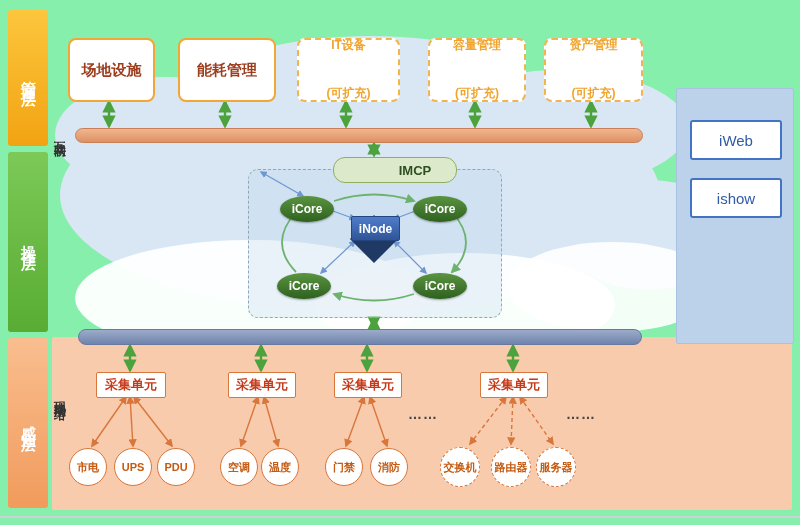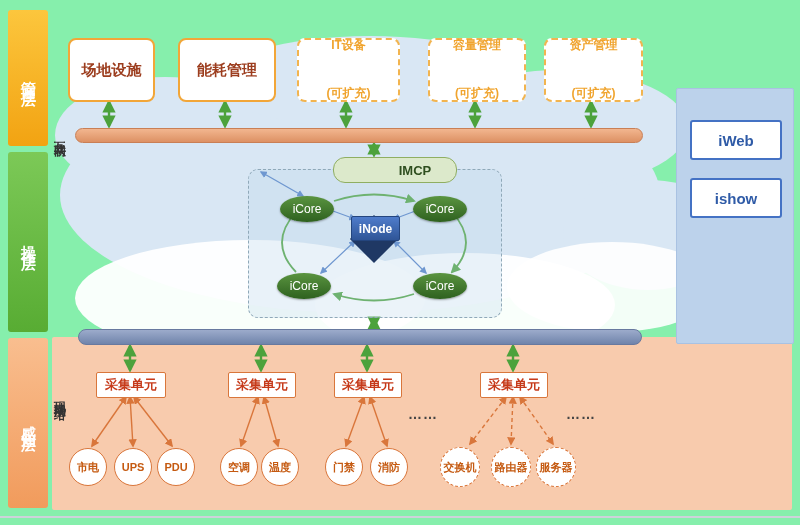--- a/index.html
+++ b/index.html
@@ -29,26 +29,26 @@
   .tbox.dashed{border:2px dashed #F2B44F;color:#F0A42E;font-weight:bold;font-size:12px;gap:32px;}
 
   
   .bus{position:absolute;z-index:4;border-radius:8px;}
   .bus-top{left:75px;top:128px;width:566px;height:13px;background:linear-gradient(180deg,#F2B68F,#DD9164);border:1px solid #C97F55;}
   .bus-bottom{left:78px;top:329px;width:562px;height:14px;background:linear-gradient(180deg,#9CABCB,#7084AB);border:1px solid #68799F;}
 
   
   .core-frame{position:absolute;left:248px;top:169px;width:252px;height:147px;border:1.5px dashed #8FA8B8;border-radius:10px;background:rgba(190,215,235,0.30);z-index:4;}
   .imcp{position:absolute;left:333px;top:157px;width:82px;height:24px;border-radius:12px;background:#DCE9CB;border:1.5px solid #8FAE62;color:#2E4E1F;font-weight:bold;font-size:13px;display:flex;align-items:center;justify-content:center;z-index:6;padding-left:40px;}
-  .icore{position:absolute;width:54px;height:26px;border-radius:50%;background:linear-gradient(180deg,#5A9440,#2E611F);color:#fff;font-weight:normal;font-size:12px;display:flex;align-items:center;justify-content:center;z-index:5;box-shadow:0 1px 2px rgba(0,0,0,.35);}
+  .icore{position:absolute;width:54px;height:26px;border-radius:50%;background:linear-gradient(180deg,#5A9440,#2E611F);color:#fff;font-weight:bold;font-size:12px;display:flex;align-items:center;justify-content:center;z-index:5;box-shadow:0 1px 2px rgba(0,0,0,.35);}
   .inode-cube{position:absolute;left:357px;top:222px;width:34px;height:34px;background:#1F3864;transform:rotate(45deg);z-index:5;}
   .inode-label{position:absolute;left:351px;top:216px;width:47px;height:23px;background:linear-gradient(180deg,#4F7CCB,#2F5597);border:1px solid #24457E;border-radius:2px;color:#fff;font-weight:bold;font-size:12px;display:flex;align-items:center;justify-content:center;z-index:6;}
 
   
-  .app{position:absolute;left:690px;width:88px;height:36px;background:#fff;border:2px solid #4472C4;border-radius:3px;color:#2F5BA7;font-weight:bold;font-size:15px;display:flex;align-items:center;justify-content:center;z-index:4;}
+  .app{position:absolute;left:690px;width:88px;height:36px;background:#fff;border:2px solid #4472C4;border-radius:3px;color:#2F5BA7;font-weight:normal;font-size:15px;display:flex;align-items:center;justify-content:center;z-index:4;}
 
   
   .cunit{position:absolute;top:372px;height:24px;background:#fff;border:1.5px solid #D9763B;border-radius:2px;color:#C63A1A;font-weight:bold;font-size:13px;display:flex;align-items:center;justify-content:center;z-index:4;}
   .dev{position:absolute;top:448px;width:38px;height:38px;border-radius:50%;background:#fff;border:1.5px solid #D9763B;color:#C55A11;font-size:11px;font-weight:bold;display:flex;align-items:center;justify-content:center;text-align:center;line-height:1.15;z-index:4;padding:1px;box-sizing:border-box;}
   .dev.dashed{border-style:dashed;width:40px;height:40px;top:447px;}
 
   .dots{position:absolute;font-weight:bold;color:#444;font-size:14px;letter-spacing:1px;z-index:4;}
   .bottom-edge{position:absolute;left:0;top:516px;width:800px;height:2px;background:#CDD2DA;z-index:0;}
 </style>
 </head>

